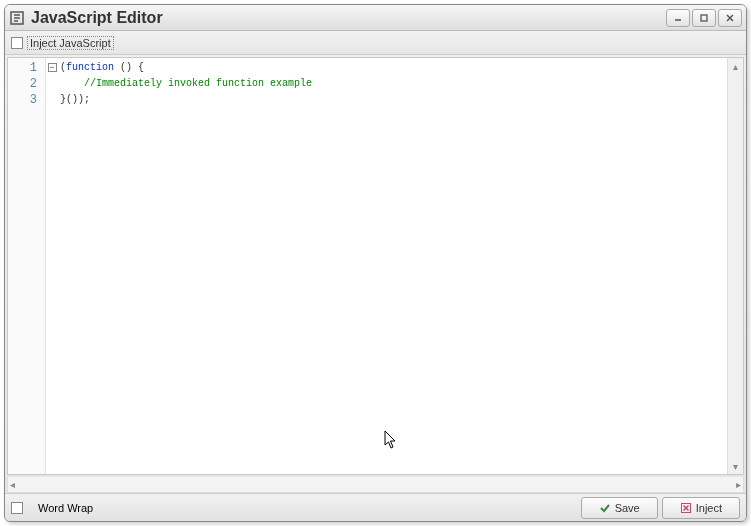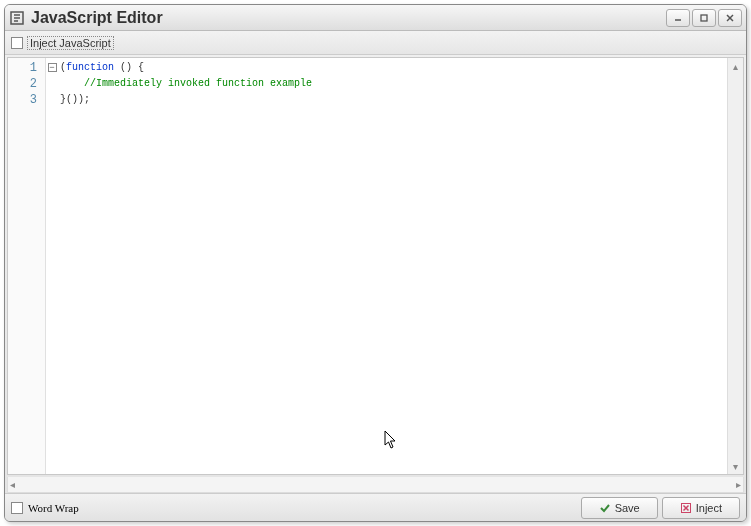--- a/index.html
+++ b/index.html
@@ -171,22 +171,21 @@
     background: linear-gradient(to bottom, #f2f2f2, #e2e2e2);
     border-top: 1px solid #ccc;
     display: flex;
     align-items: center;
     padding: 0 6px;
   }
   .footer-left {
     flex: 1;
     display: flex;
     align-items: center;
-    gap: 5px;
-    font-family: Liberation Serif, serif;
+    gap: 15px;
   }
   .footer-right {
     display: flex;
     gap: 4px;
   }
   .btn {
     height: 22px;
     border: 1px solid #aaa;
     border-radius: 3px;
     background: linear-gradient(to bottom, #fdfdfd, #e6e6e6);

